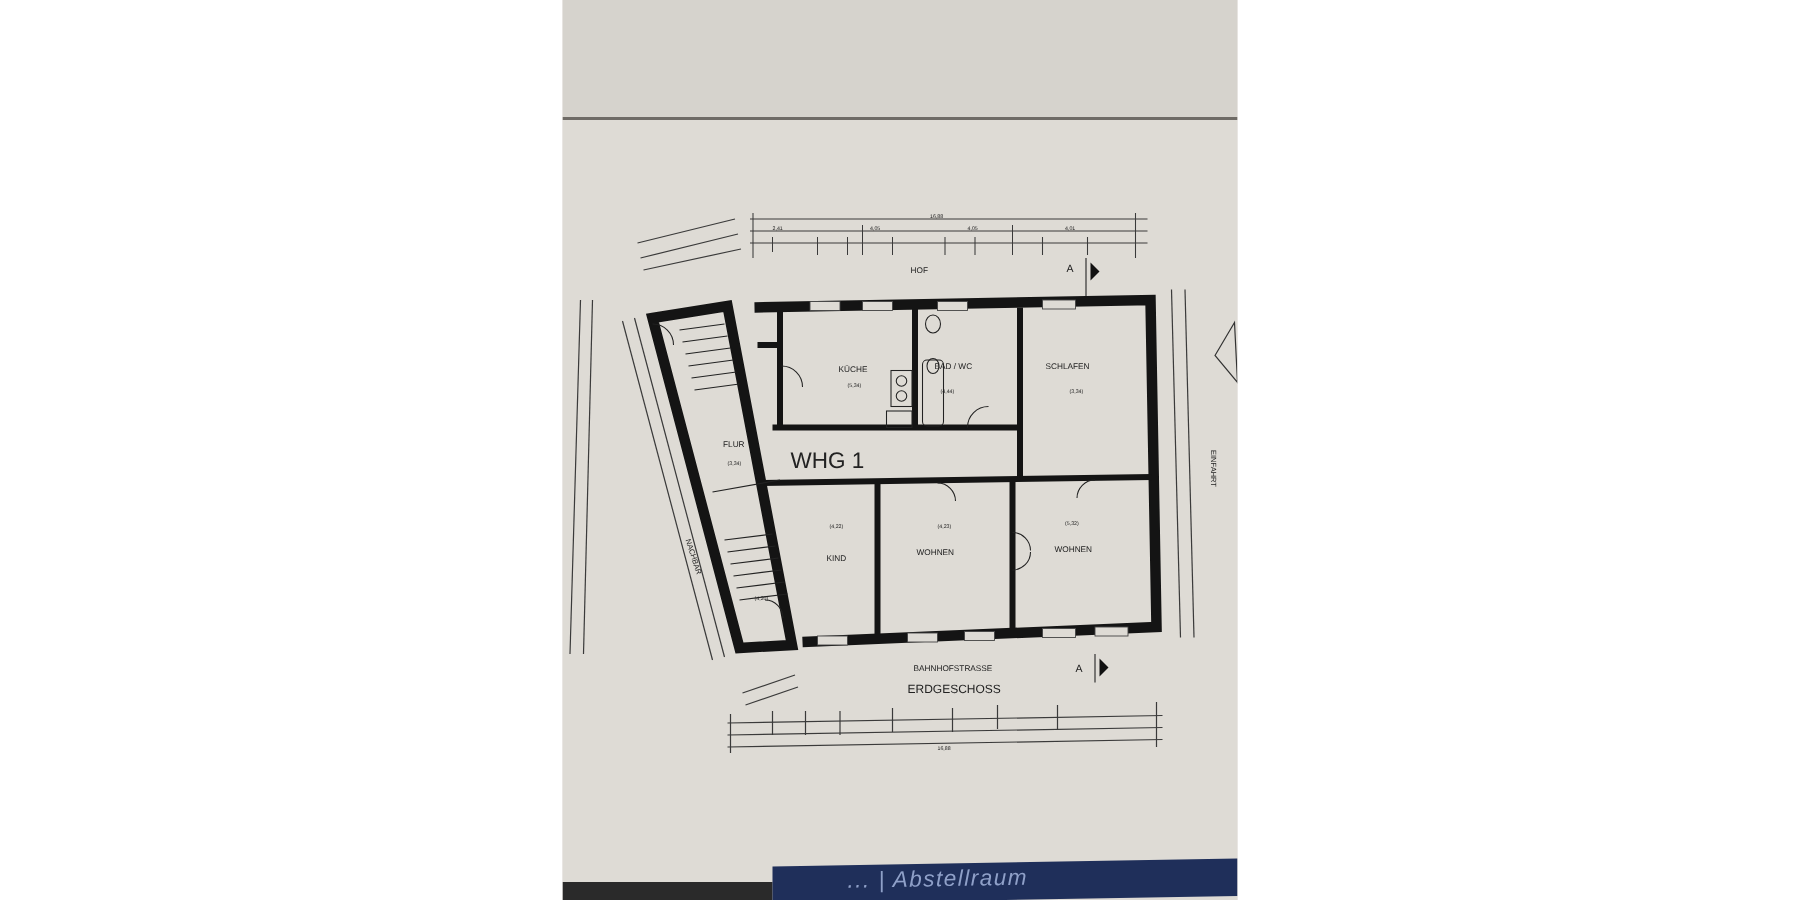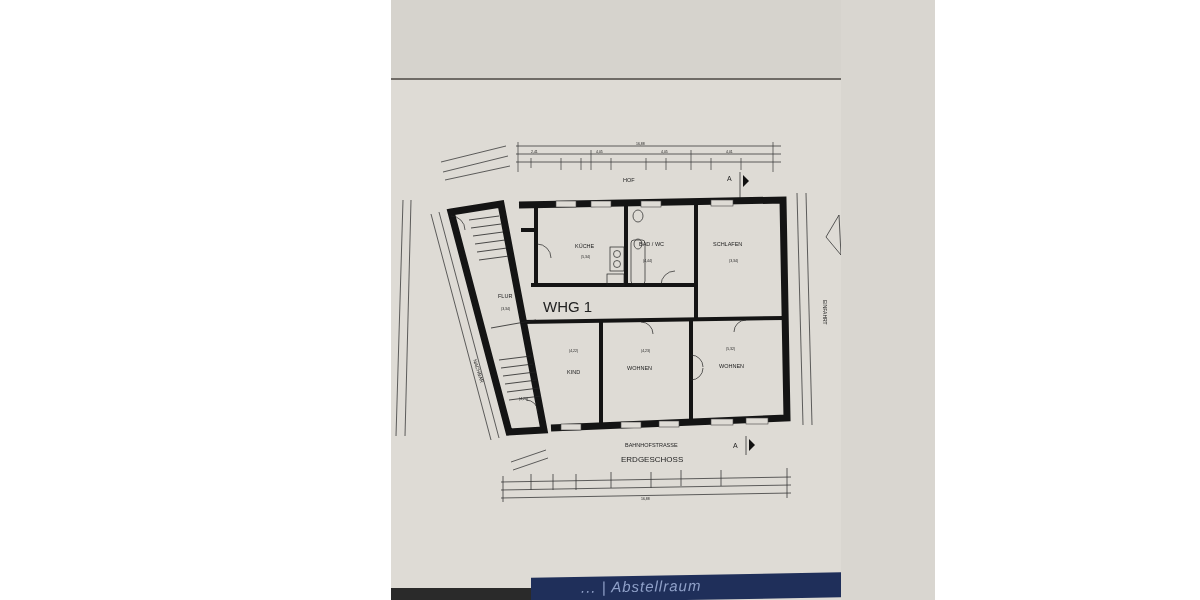--- a/index.html
+++ b/index.html
@@ -1,17 +1,17 @@
 <!DOCTYPE html>
 <html><head>
 <meta charset="utf-8">
 <style>
   html,body{margin:0;padding:0;}
   body{width:1200px;height:600px;background:#ffffff;position:relative;overflow:hidden;font-family:"Liberation Sans",sans-serif;}
-  .photo{position:absolute;left:375px;top:0;width:544px;height:600px;background:#d9d6d0;overflow:hidden;margin-left:16px;}
+  .photo{position:absolute;left:375px;top:0;width:450px;height:600px;background:#d9d6d0;overflow:hidden;}
   .paper-top{position:absolute;left:0;top:0;width:450px;height:80px;background:#d6d3cd;}
   .fold-line{position:absolute;left:0;top:78px;width:450px;height:2px;background:#6f6b66;}
   .paper{position:absolute;left:0;top:80px;width:450px;height:520px;background:#dedbd5;}
   .blue-strip{position:absolute;left:140px;top:575px;width:310px;height:25px;background:#1f2f5a;transform:skewY(-1deg);}
   .blue-strip span{position:absolute;left:50px;top:2px;color:#8fa0c8;font-size:15px;font-style:italic;letter-spacing:1px;}
   .dark-corner{position:absolute;left:0;top:588px;width:140px;height:12px;background:#2a2a2a;}
   svg{position:absolute;left:0;top:0;}
   .lbl{font-family:"Liberation Sans",sans-serif;fill:#222;}
 </style>
 </head>

